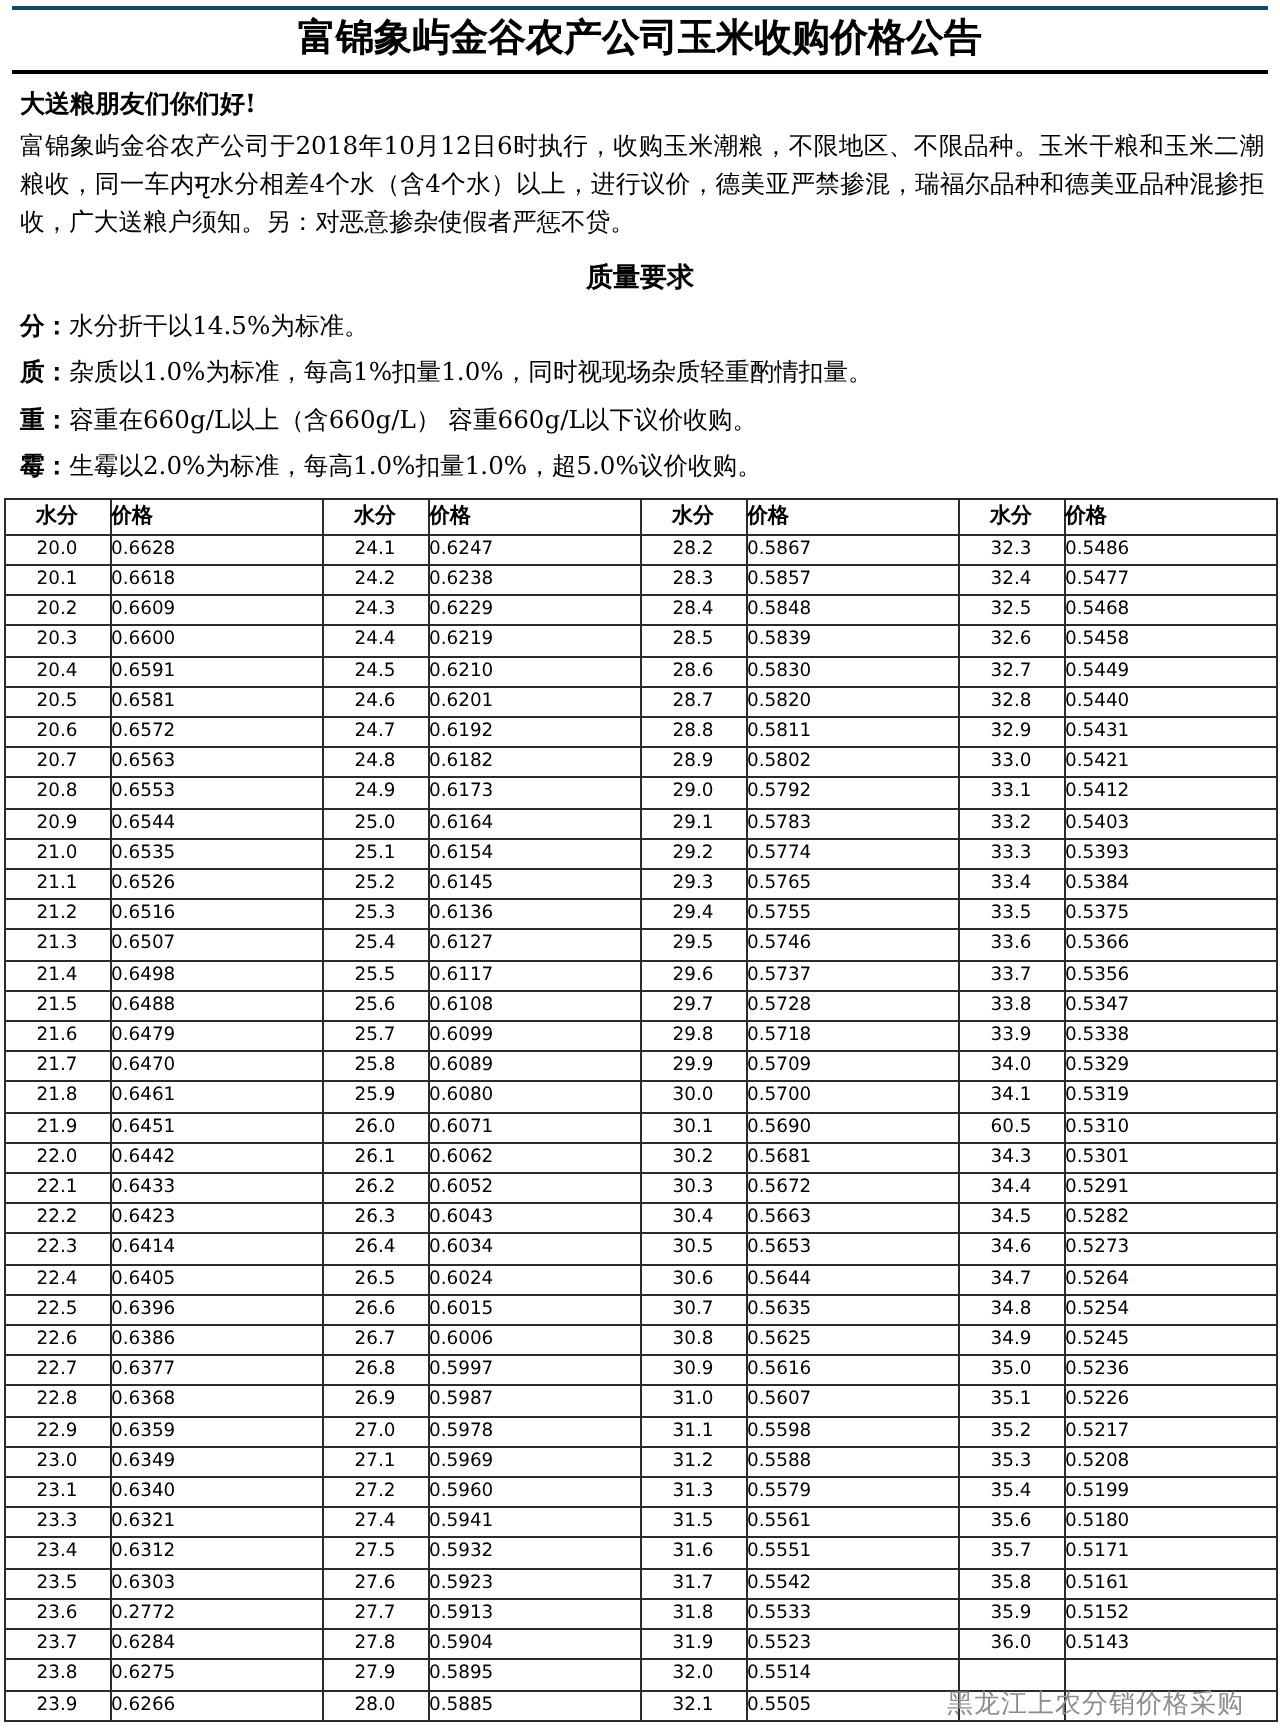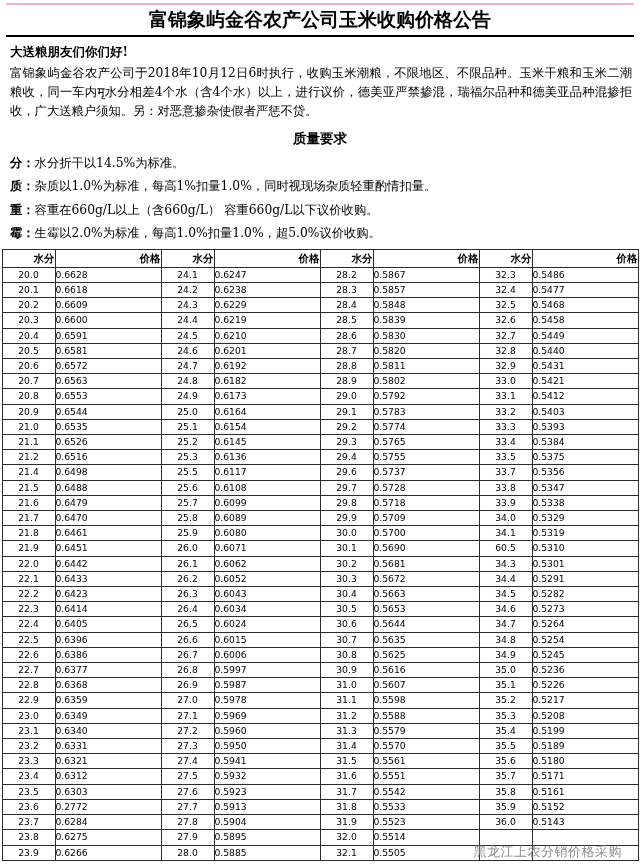--- a/index.html
+++ b/index.html
@@ -14,21 +14,21 @@
     color: #000;
     overflow: hidden;
   }
   .page {
     position: relative;
     width: 640px;
     height: 864px;
     box-sizing: border-box;
   }
   .title-bar {
-    border-top: 2px solid #f9a8d4;
+    border-top: 2px solid #0c4a6e;
     border-bottom: 2px solid #000;
     padding: 4px 0 5px 0;
     margin: 3px 6px 0 6px;
     text-align: center;
   }
   .title-bar .title {
     font-family: "DejaVu Serif", serif;
     font-weight: bold;
     font-size: 19px;
     letter-spacing: 0px;
@@ -76,21 +76,20 @@
     font-size: 9.2px;
     height: 14.2px;
     line-height: 14.2px;
     padding: 0;
   }
   table.price th {
     font-weight: bold;
     font-size: 10.5px;
     height: 17px;
     line-height: 17px;
-    text-align: right;
   }
   th.col-m, td.col-m {
     width: 52px;
     text-align: center;
   }
   th.col-p, td.col-p {
     width: 105px;
     text-align: left;
     padding-left: 11px;
   }
@@ -271,20 +270,30 @@
           <td class="col-m">21.2</td>
           <td class="col-p">0.6516</td>
           <td class="col-m">25.3</td>
           <td class="col-p">0.6136</td>
           <td class="col-m">29.4</td>
           <td class="col-p">0.5755</td>
           <td class="col-m">33.5</td>
           <td class="col-p">0.5375</td>
         </tr>
         <tr>
+          <td class="col-m">21.3</td>
+          <td class="col-p">0.6507</td>
+          <td class="col-m">25.4</td>
+          <td class="col-p">0.6127</td>
+          <td class="col-m">29.5</td>
+          <td class="col-p">0.5746</td>
+          <td class="col-m">33.6</td>
+          <td class="col-p">0.5366</td>
+        </tr>
+        <tr>
           <td class="col-m">21.4</td>
           <td class="col-p">0.6498</td>
           <td class="col-m">25.5</td>
           <td class="col-p">0.6117</td>
           <td class="col-m">29.6</td>
           <td class="col-p">0.5737</td>
           <td class="col-m">33.7</td>
           <td class="col-p">0.5356</td>
         </tr>
         <tr>
@@ -451,30 +460,20 @@
           <td class="col-m">23.1</td>
           <td class="col-p">0.6340</td>
           <td class="col-m">27.2</td>
           <td class="col-p">0.5960</td>
           <td class="col-m">31.3</td>
           <td class="col-p">0.5579</td>
           <td class="col-m">35.4</td>
           <td class="col-p">0.5199</td>
         </tr>
         <tr>
-          <td class="col-m">23.2</td>
-          <td class="col-p">0.6331</td>
-          <td class="col-m">27.3</td>
-          <td class="col-p">0.5950</td>
-          <td class="col-m">31.4</td>
-          <td class="col-p">0.5570</td>
-          <td class="col-m">35.5</td>
-          <td class="col-p">0.5189</td>
-        </tr>
-        <tr>
           <td class="col-m">23.3</td>
           <td class="col-p">0.6321</td>
           <td class="col-m">27.4</td>
           <td class="col-p">0.5941</td>
           <td class="col-m">31.5</td>
           <td class="col-p">0.5561</td>
           <td class="col-m">35.6</td>
           <td class="col-p">0.5180</td>
         </tr>
         <tr>

